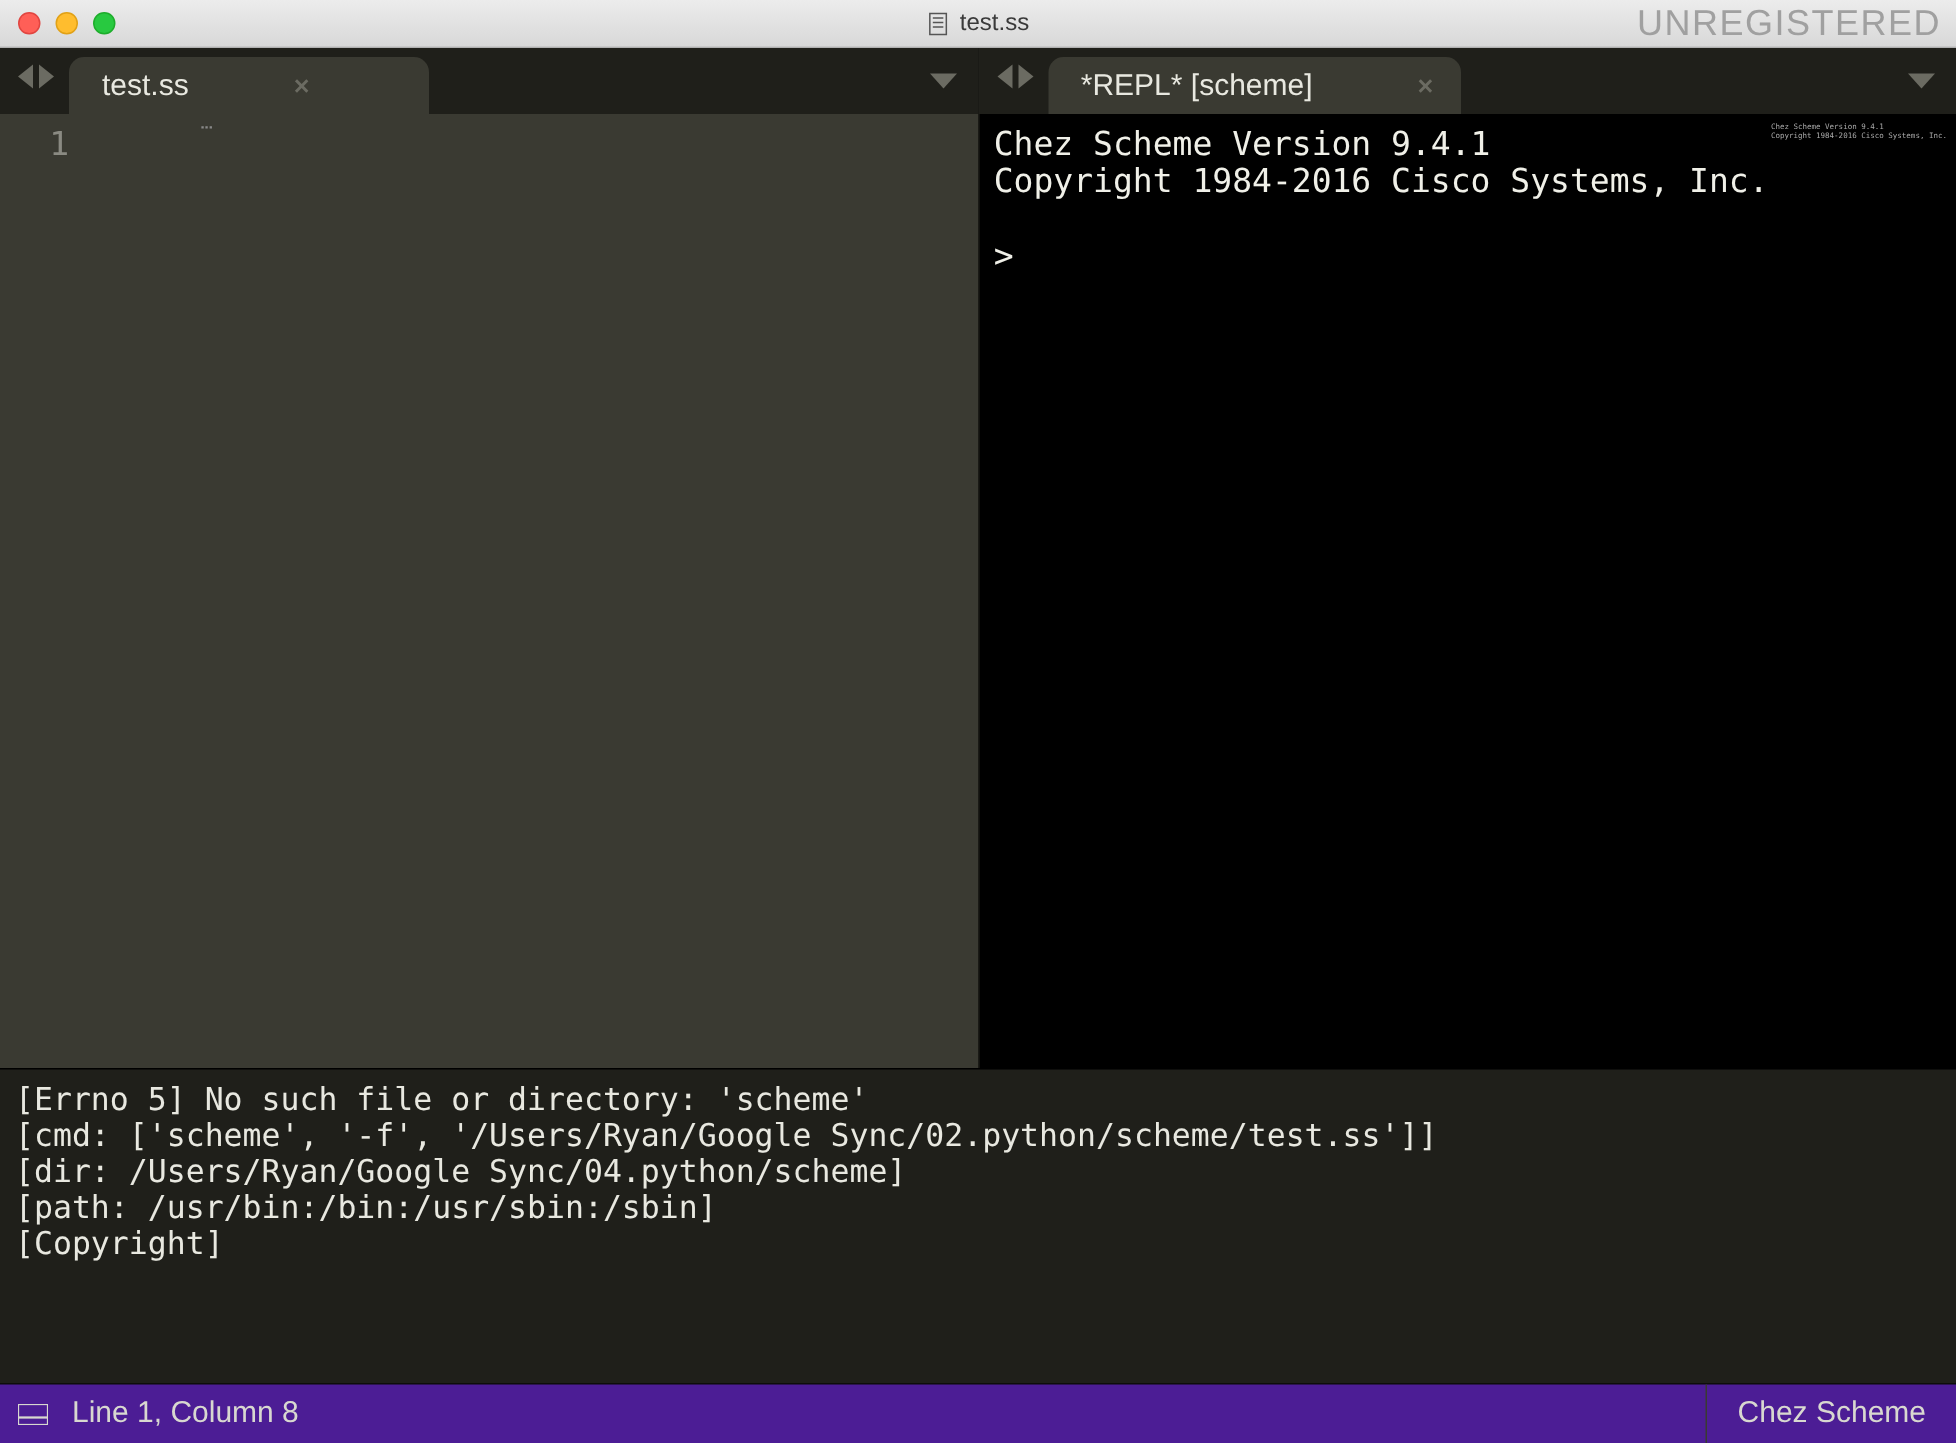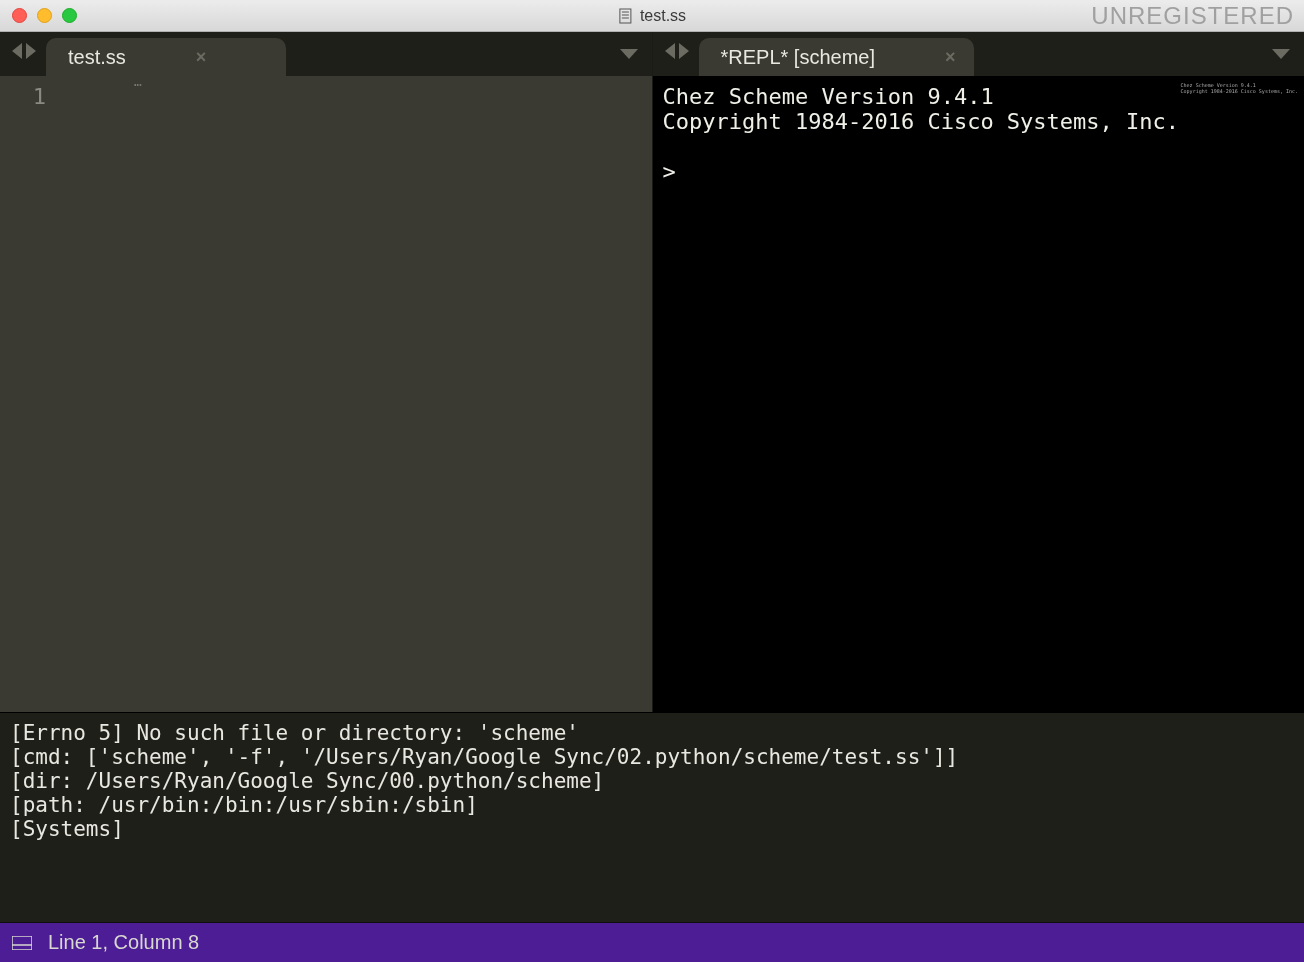--- a/index.html
+++ b/index.html
@@ -234,26 +234,27 @@
     <div class="repl-body"><span>Chez Scheme Version 9.4.1</span>
 <span>Copyright 1984-2016 Cisco Systems, Inc.</span>
 <span></span>
 <span>&gt; </span><div class="repl-mini">Chez Scheme Version 9.4.1<br>Copyright 1984-2016 Cisco Systems, Inc.</div></div>
   </div>
 
 </div>
 
 <div class="build-output"><span>[Errno 5] No such file or directory: 'scheme'</span>
 <span>[cmd: ['scheme', '-f', '/Users/Ryan/Google Sync/02.python/scheme/test.ss']]</span>
-<span>[dir: /Users/Ryan/Google Sync/00.python/scheme]</span>
+<span>[dir: /Users/Ryan/Google Sync/04.python/scheme]</span>
 <span>[path: /usr/bin:/bin:/usr/sbin:/sbin]</span>
-<span>[Systems]</span></div>
+<span>[Copyright]</span></div>
 
 <div class="status-bar">
   <div class="status-icon">
     <svg width="20" height="14" viewBox="0 0 20 14">
         <rect x="0" y="0" width="20" height="14" fill="none" stroke="#d8d8d0" stroke-width="1.5"></rect>
         <line x1="0" y1="9" x2="20" y2="9" stroke="#d8d8d0" stroke-width="1.5"></line>
       </svg>
   </div>
   <div class="status-left">Line 1, Column 8</div>
   <div class="status-spacer"></div>
+  <div class="status-cell">Chez Scheme</div>
 </div>
 
 </body></html>

